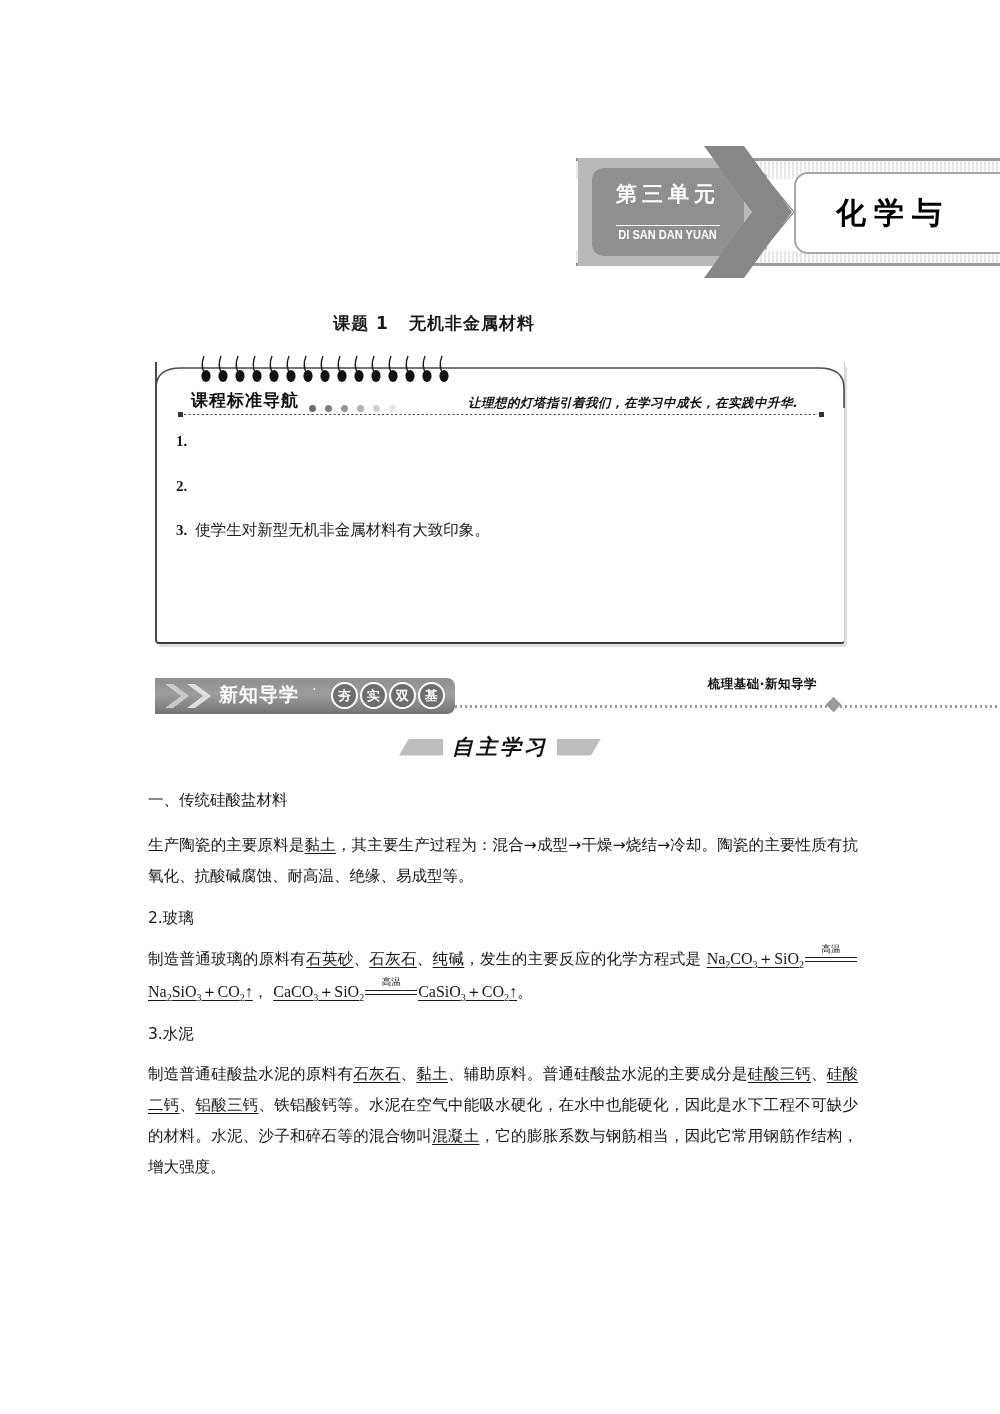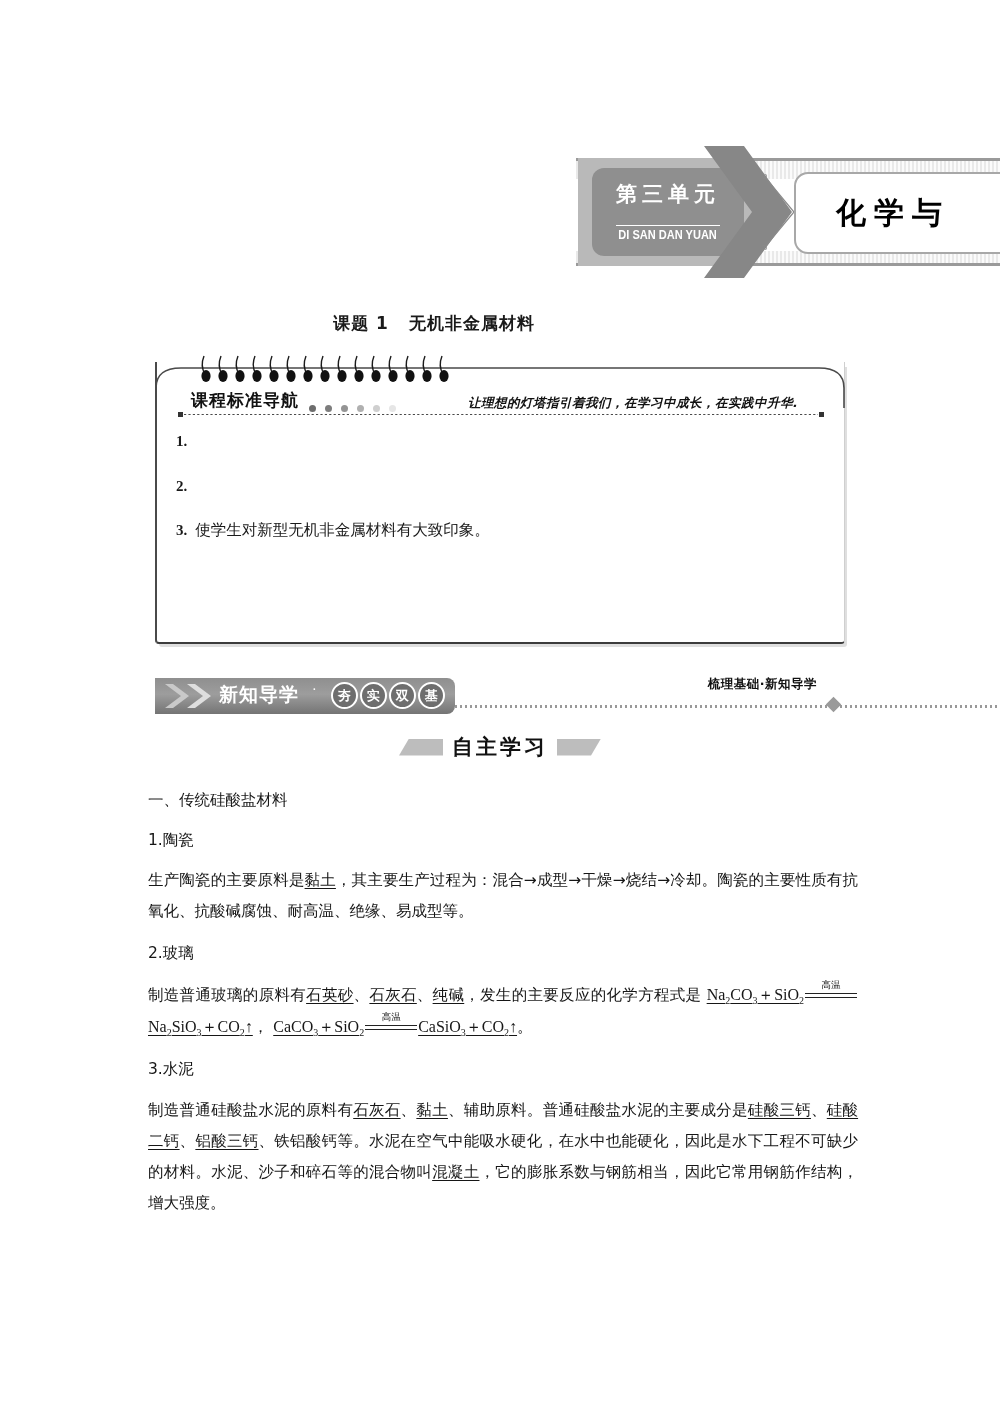--- a/index.html
+++ b/index.html
@@ -170,21 +170,21 @@
     font-size:12.5px; font-weight:bold; color:#111; letter-spacing:0.5px;
   }
   .sec-diamond{
     position:absolute; right:6px; top:21px; width:11px; height:11px;
     background:#9a9a9a; transform:rotate(45deg);
   }
 
   
   .sub-header{
     position:absolute; left:0; top:733px; width:1000px;
-    display:flex; align-items:center; justify-content:center;
+    display:flex; align-items:center; justify-content:center;font-style:italic;
   }
   .sub-wing{
     width:44px; height:17px; background:#bdbdbd;
   }
   .sub-wing.l{ clip-path:polygon(10px 0, 44px 0, 44px 17px, 0 17px); }
   .sub-wing.r{ clip-path:polygon(0 0, 44px 0, 34px 17px, 0 17px); }
   .sub-text{
     font-family:"DejaVu Sans", sans-serif;
     font-size:21px; font-weight:bold; letter-spacing:3px; color:#111;
     padding:0 9px;
@@ -353,21 +353,20 @@
 <div class="sub-header">
   <span class="sub-wing l"></span>
   <span class="sub-text">自主学习</span>
   <span class="sub-wing r"></span>
 </div>
 
 <div class="body-block">
 
   <p class="p-head">一、传统硅酸盐材料</p>
 
-  <p class="p-sub">1.陶瓷</p>
   <p class="p-body"><span>生产陶瓷的主要原料是</span><span class="u">黏土</span><span>，其主要生产过程为：混合→成型→干燥→烧结→冷却。陶瓷的主要性质有抗氧化、抗酸碱腐蚀、耐高温、绝缘、易成型等。</span></p>
 
   <p class="p-sub">2.玻璃</p>
   <p class="p-body"><span>制造普通玻璃的原料有</span><span class="u">石英砂</span><span>、</span><span class="u">石灰石</span><span>、</span><span class="u">纯碱</span><span>，发生的主要反应的化学方程式是</span>&nbsp;<span class="eq u"><span>Na</span><sub>2</sub><span>CO</span><sub>3</sub><span>＋SiO</span><sub>2</sub><span class="cond"><span class="lbl">高温</span><span class="bar"></span></span><span>Na</span><sub>2</sub><span>SiO</span><sub>3</sub><span>＋CO</span><sub>2</sub><span>↑</span></span><span>，</span>&nbsp;<span class="eq u"><span>CaCO</span><sub>3</sub><span>＋SiO</span><sub>2</sub><span class="cond"><span class="lbl">高温</span><span class="bar"></span></span><span>CaSiO</span><sub>3</sub><span>＋CO</span><sub>2</sub><span>↑</span></span><span>。</span></p>
 
   <p class="p-sub">3.水泥</p>
   <p class="p-body"><span>制造普通硅酸盐水泥的原料有</span><span class="u">石灰石</span><span>、</span><span class="u">黏土</span><span>、辅助原料。普通硅酸盐水泥的主要成分是</span><span class="u">硅酸三钙</span><span>、</span><span class="u">硅酸二钙</span><span>、</span><span class="u">铝酸三钙</span><span>、铁铝酸钙等。水泥在空气中能吸水硬化，在水中也能硬化，因此是水下工程不可缺少的材料。水泥、沙子和碎石等的混合物叫</span><span class="u">混凝土</span><span>，它的膨胀系数与钢筋相当，因此它常用钢筋作结构，增大强度。</span></p>
 
 </div>
 

